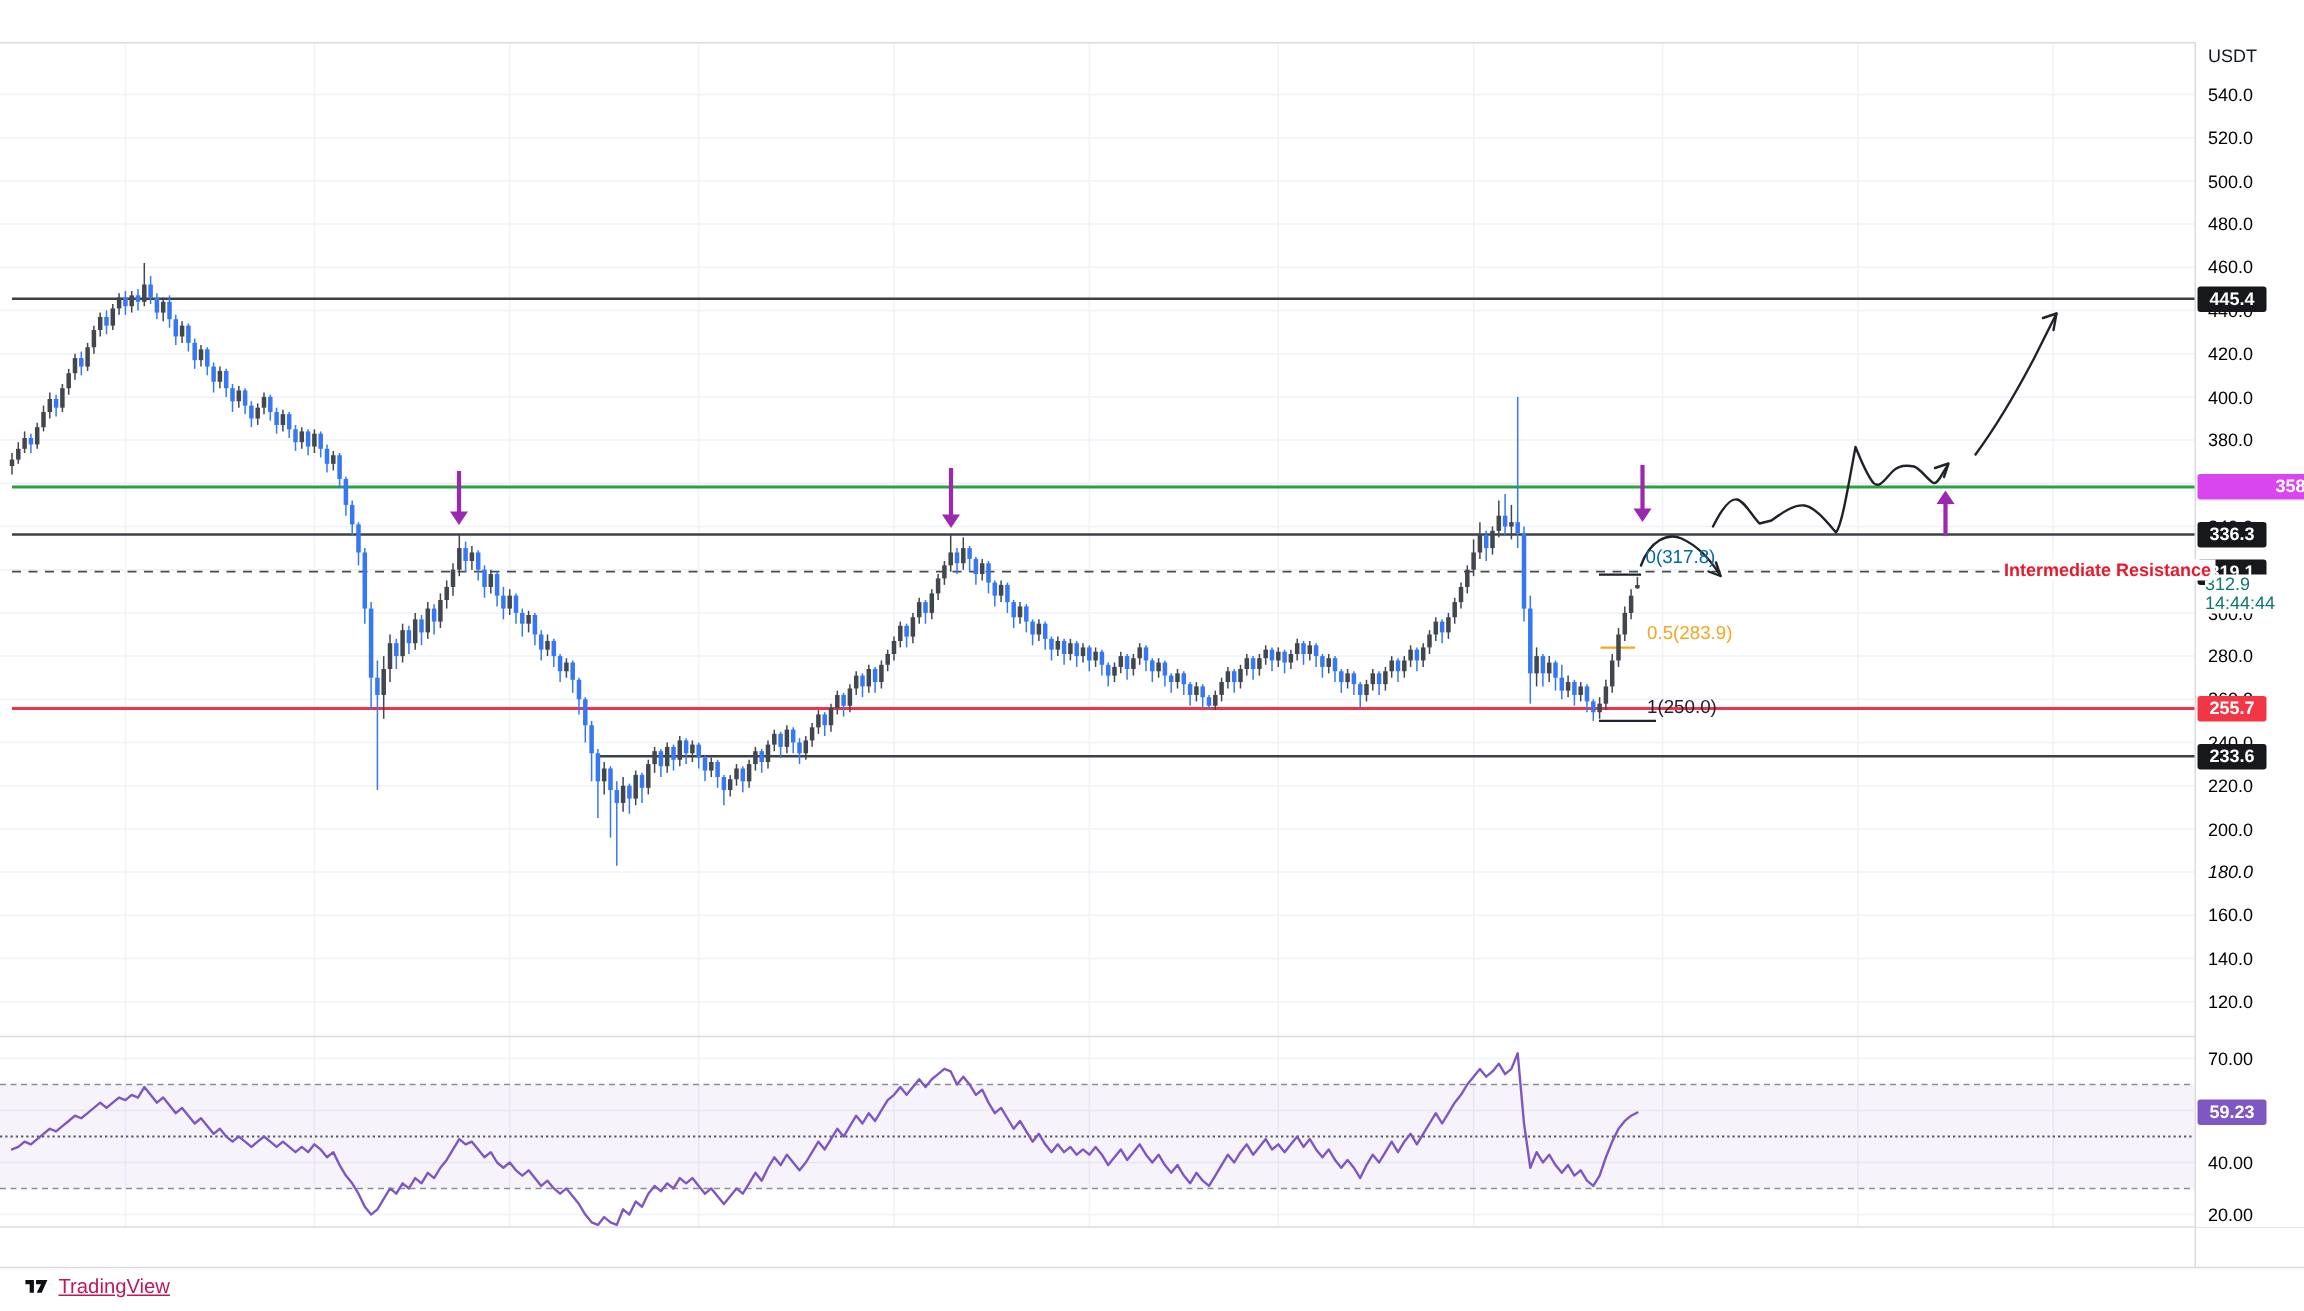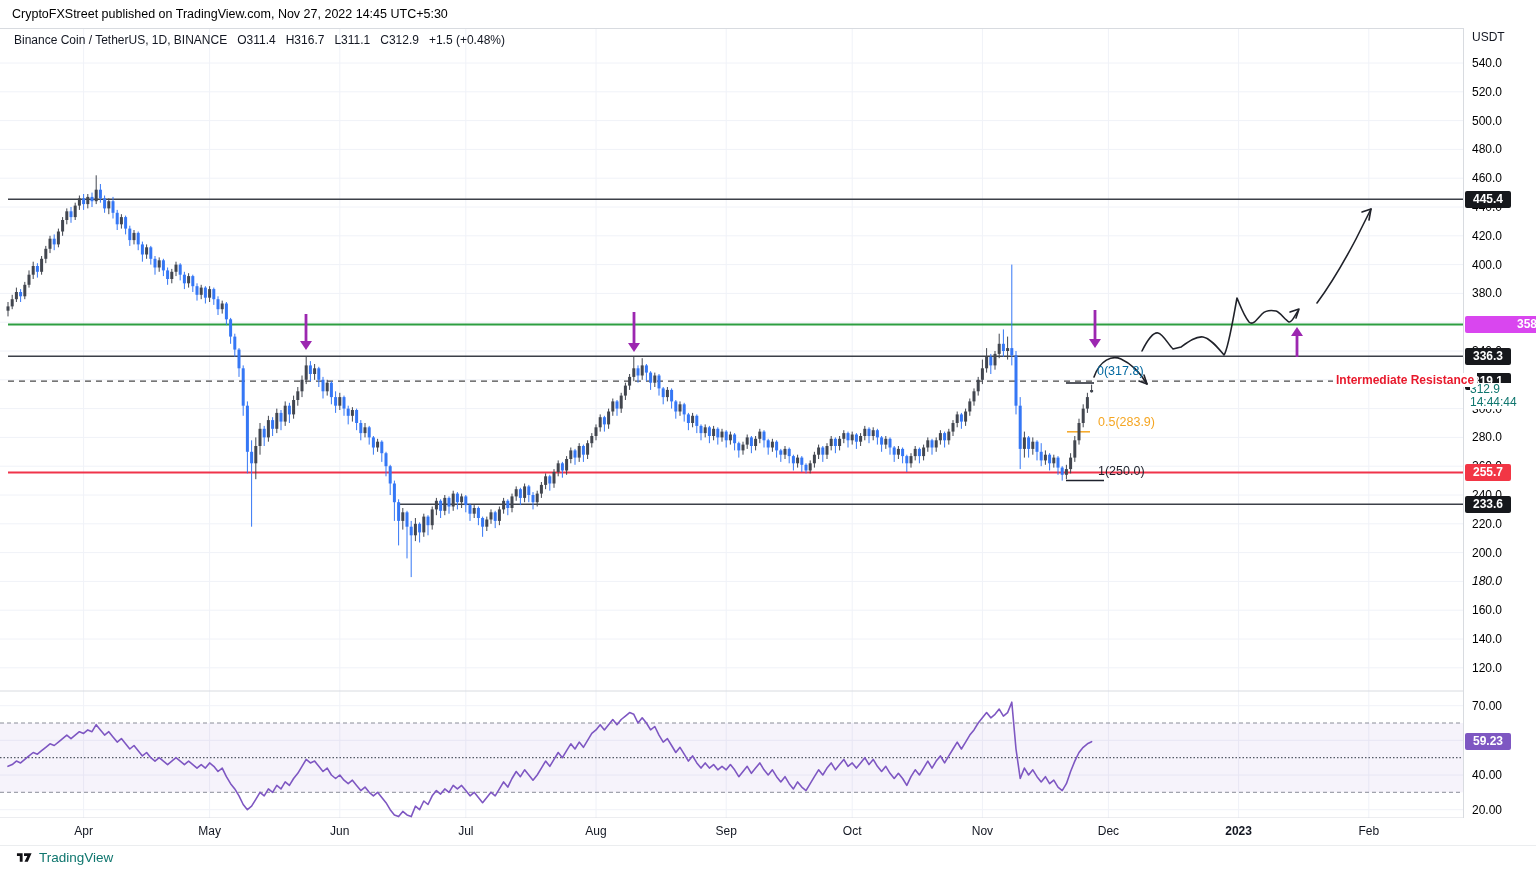--- a/index.html
+++ b/index.html
@@ -15,30 +15,27 @@
   .tick{position:absolute;left:8px;font-size:12px;color:#000000;}
   .badge{position:absolute;left:1px;width:46px;height:17px;line-height:17px;text-align:center;
          font-size:12px;font-weight:bold;color:#fff;border-radius:2px;z-index:4;}
   .cur-price{position:absolute;left:6px;font-size:12px;color:#0f766e;background:#fff;z-index:5;line-height:13px;}
   .time-axis{position:absolute;left:0;top:818px;width:1536px;height:27px;background:#fff;z-index:3;}
   .time-tick{position:absolute;top:6px;width:56px;margin-left:-28px;text-align:center;font-size:12px;color:#131722;}
   .time-tick.bold{font-weight:bold;}
   .fib-label{position:absolute;font-size:12.5px;z-index:6;}
   .resist-label{position:absolute;font-size:12px;font-weight:bold;background:#fff;padding:0 3px;z-index:6;}
   .footer{position:absolute;left:16px;top:850px;display:flex;align-items:center;gap:6px;z-index:6;}
-  .footer .word{font-size:13.5px;color:#0f766e;font-weight:500;}
+  .footer .word{font-size:13.5px;color:#be185d;font-weight:500;text-decoration:underline;}
 </style>
 </head>
 <body>
 
 <div class="shot">
 
-  <div class="publish-bar">
-    <span>CryptoFXStreet published on TradingView.com, Nov 27, 2022 14:45 UTC+5:30</span>
-  </div>
 
   <svg class="canvas" width="1536" height="874" viewBox="0 0 1536 874">
       <line x1="83.6" y1="28" x2="83.6" y2="818" stroke="#f0f2f8" stroke-width="1"></line>
       <line x1="209.6" y1="28" x2="209.6" y2="818" stroke="#f0f2f8" stroke-width="1"></line>
       <line x1="339.8" y1="28" x2="339.8" y2="818" stroke="#f0f2f8" stroke-width="1"></line>
       <line x1="465.8" y1="28" x2="465.8" y2="818" stroke="#f0f2f8" stroke-width="1"></line>
       <line x1="596" y1="28" x2="596" y2="818" stroke="#f0f2f8" stroke-width="1"></line>
       <line x1="726.2" y1="28" x2="726.2" y2="818" stroke="#f0f2f8" stroke-width="1"></line>
       <line x1="852.2" y1="28" x2="852.2" y2="818" stroke="#f0f2f8" stroke-width="1"></line>
       <line x1="982.4" y1="28" x2="982.4" y2="818" stroke="#f0f2f8" stroke-width="1"></line>
@@ -617,21 +614,20 @@
       <line x1="1297" y1="357" x2="1297" y2="335" stroke="#9c27b0" stroke-width="2.8"></line>
       <polygon points="1291,336 1303,336 1297,327" fill="#9c27b0"></polygon>
       <path d="M1094,377 C1100,360 1112,355 1121,359 C1132,364 1141,374 1147,384" fill="none" stroke="#20222a" stroke-width="1.6" stroke-linecap="round" stroke-linejoin="round"></path>
       <path d="M1139,381 L1147,384 L1144,375" fill="none" stroke="#20222a" stroke-width="1.6" stroke-linecap="round" stroke-linejoin="round"></path>
       <path d="M1142,351 C1147,341 1153,332 1158,333 C1163,334 1168,344 1173,349 L1181,347 C1188,342 1196,336 1203,337 C1210,338 1218,348 1224,355 C1228,350 1232,325 1237,298 C1240,305 1244,316 1249,322 C1253,326 1257,319 1262,314 C1266,310 1271,310 1276,311 C1280,312 1285,320 1289,322 C1292,323 1295,315 1298,311" fill="none" stroke="#20222a" stroke-width="1.6" stroke-linecap="round" stroke-linejoin="round"></path>
       <path d="M1290,312 L1299,309 L1296,318" fill="none" stroke="#20222a" stroke-width="1.6" stroke-linecap="round" stroke-linejoin="round"></path>
       <path d="M1317,303 C1331,284 1346,258 1356,239 C1364,223 1368,215 1371,209" fill="none" stroke="#20222a" stroke-width="1.6" stroke-linecap="round" stroke-linejoin="round"></path>
       <path d="M1362,212 L1371,209 L1369,220" fill="none" stroke="#20222a" stroke-width="1.6" stroke-linecap="round" stroke-linejoin="round"></path>
     </svg>
 
-  <div class="legend"><span>Binance Coin / TetherUS, 1D, BINANCE</span><span>O311.4</span><span>H316.7</span><span>L311.1</span><span>C312.9</span><span>+1.5 (+0.48%)</span></div>
 
   <div class="axis-col" id="axis-col">
     <div class="axis-title">USDT</div>
   <div class="tick" style="top: 28px;">540.0</div>
       <div class="tick" style="top: 56.8px;">520.0</div>
       <div class="tick" style="top: 85.6px;">500.0</div>
       <div class="tick" style="top: 114.4px;">480.0</div>
       <div class="tick" style="top: 143.2px;">460.0</div>
       <div class="tick" style="top: 172px;">440.0</div>
       <div class="tick" style="top: 200.8px;">420.0</div>
@@ -660,33 +656,20 @@
       <div class="badge" style="top: 344.6px; background: rgb(22, 24, 28);">319.1</div>
       <div class="badge" style="top: 435.9px; background: rgb(242, 54, 69);">255.7</div>
       <div class="badge" style="top: 467.7px; background: rgb(22, 24, 28);">233.6</div>
       <div class="badge" style="top: 705.2px; background: rgb(126, 87, 194);">59.23</div>
       <div class="cur-price" style="top: 355px;">
         <div>312.9</div>
         <div>14:44:44</div>
       </div>
     </div>
 
-  <div class="time-axis" id="time-axis">
-      <div class="time-tick" style="left: 83.6px;">Apr</div>
-      <div class="time-tick" style="left: 209.6px;">May</div>
-      <div class="time-tick" style="left: 339.8px;">Jun</div>
-      <div class="time-tick" style="left: 465.8px;">Jul</div>
-      <div class="time-tick" style="left: 596px;">Aug</div>
-      <div class="time-tick" style="left: 726.2px;">Sep</div>
-      <div class="time-tick" style="left: 852.2px;">Oct</div>
-      <div class="time-tick" style="left: 982.4px;">Nov</div>
-      <div class="time-tick" style="left: 1108.4px;">Dec</div>
-      <div class="time-tick bold" style="left: 1238.6px;">2023</div>
-      <div class="time-tick" style="left: 1368.8px;">Feb</div>
-    </div>
 
   <div class="fib-label" id="fib0" style="left: 1097px; top: 364px; color: #0369a1;">0(317.8)</div>
   <div class="fib-label" id="fib05" style="left: 1098px; top: 414.8px; color: rgb(245, 166, 35);">0.5(283.9)</div>
   <div class="fib-label" id="fib1" style="left: 1098px; top: 463.6px; color: rgb(30, 34, 45);">1(250.0)</div>
 
   <div class="resist-label" id="resist" style="left: 1333px; top: 373.1px; color: rgb(232, 25, 44);">Intermediate Resistance</div>
 
   <div class="footer">
     <svg width="17" height="15" viewBox="0 0 36 28">
       <path d="M14 5 L14 23 L8 23 L8 11 L2 11 L2 5 Z" fill="#101014"></path>

